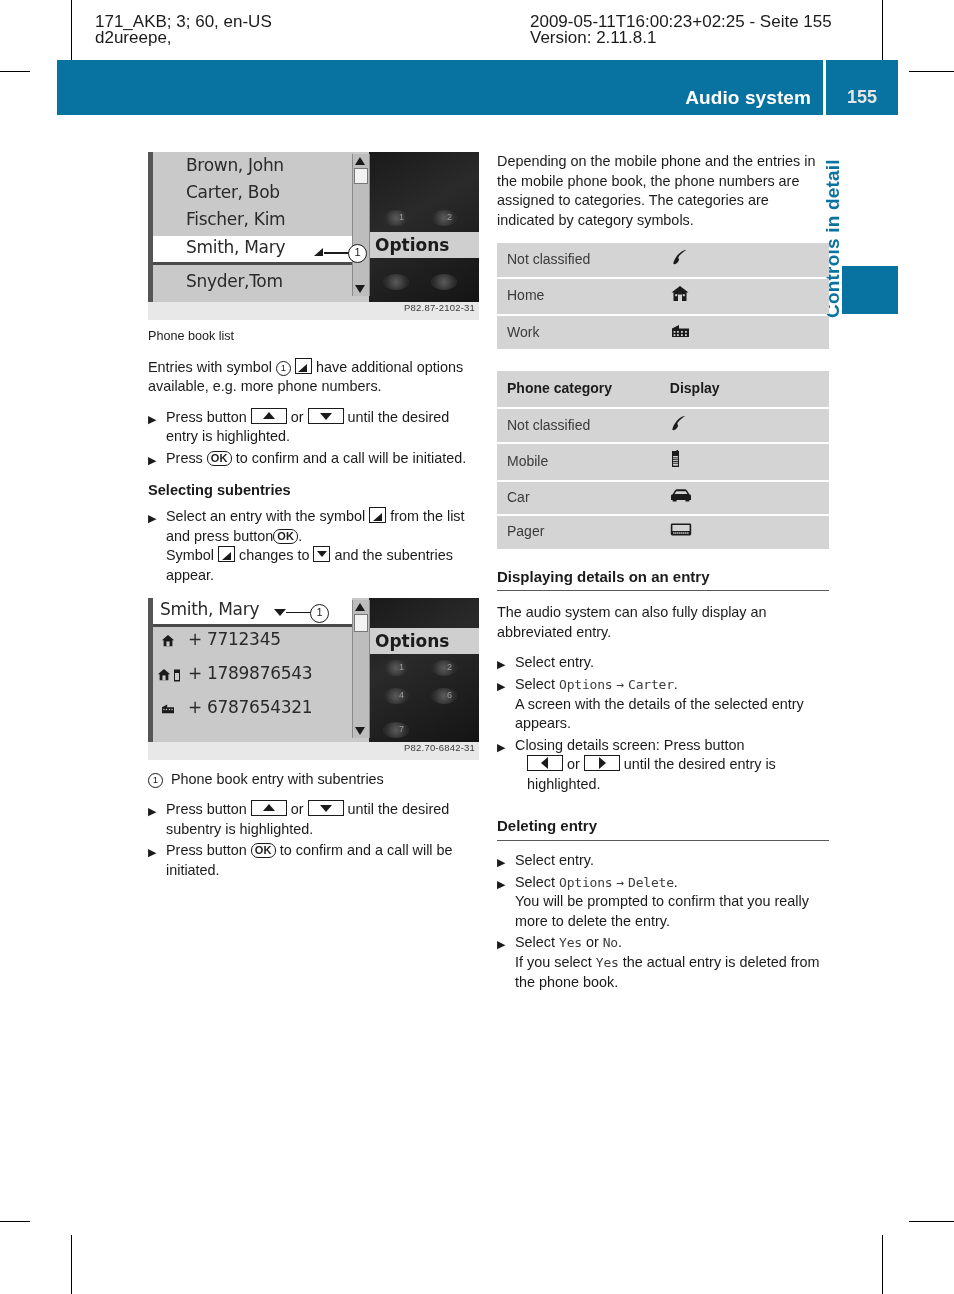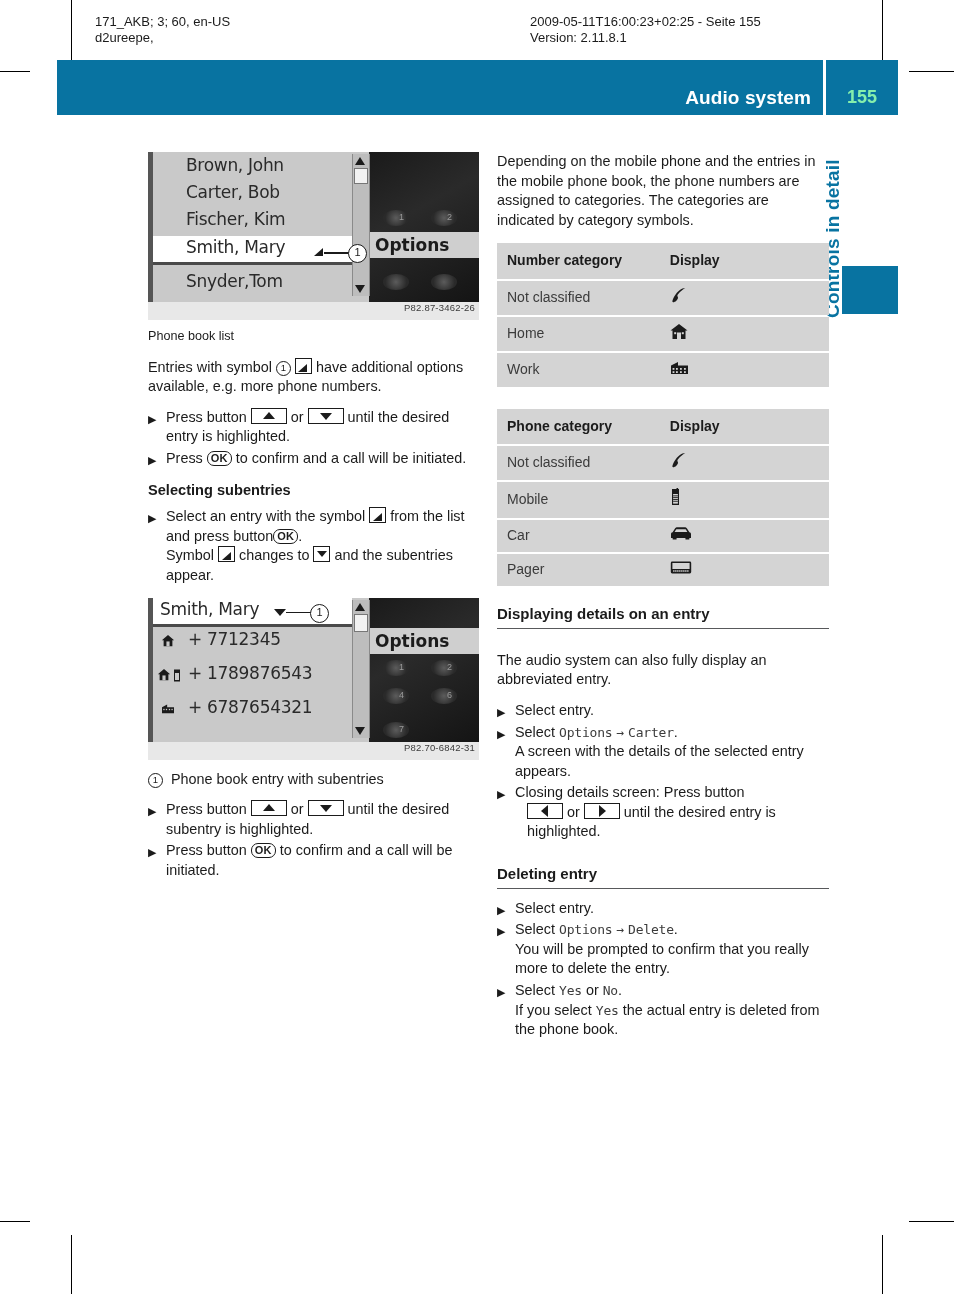--- a/index.html
+++ b/index.html
@@ -10,51 +10,51 @@
     color:#1b1b1b;
     overflow:hidden;
   }
   
   .crop{position:absolute;background:#000;}
   .crop.h{height:1px;}
   .crop.v{width:1px;}
 
   
   .print-header{position:absolute;top:14px;left:0;width:954px;height:50px;
-                font-size:13px;color:#1b1b1b;line-height:16px;}
+                font-size:17px;color:#1b1b1b;line-height:16px;}
   .ph-left{position:absolute;left:95px;top:0;white-space:pre-line;}
   .ph-right{position:absolute;left:530px;top:0;white-space:pre-line;}
 
   
   .hdr-band{position:absolute;left:57px;top:60px;width:766px;height:55px;background:#0873a1;}
   .hdr-pageblock{position:absolute;left:826px;top:60px;width:72px;height:55px;background:#0873a1;}
   .hdr-title{position:absolute;right:0;bottom:6px;padding-right:12px;
              color:#ffffff;font-size:19px;font-weight:bold;letter-spacing:.1px;}
   .hdr-pagenum{position:absolute;left:0;bottom:7px;width:72px;text-align:center;
-               color:#86efac;font-size:18px;font-weight:bold;}
+               color:#e5e5e5;font-size:18px;font-weight:bold;}
 
   
   .side-tab-block{position:absolute;left:842px;top:266px;width:56px;height:48px;background:#0873a1;}
   .side-tab-text{position:absolute;left:822px;top:318px;width:240px;height:40px;
                  transform:rotate(-90deg);transform-origin:left top;
                  color:#0873a1;font-size:19px;font-weight:bold;letter-spacing:.2px;
                  text-align:left;white-space:nowrap;}
 
   
   .col{position:absolute;width:332px;font-size:14.4px;line-height:19.6px;}
   .col-left{left:148px;top:152px;}
   .col-right{left:497px;top:152px;}
 
   p{margin:0 0 11px 0;}
   .caption{font-size:12.6px;margin:7px 0 11px 0;color:#1b1b1b;}
 
   h3{font-size:14.6px;font-weight:bold;margin:12px 0 7px 0;}
   h2.sec{font-size:15px;font-weight:bold;margin:16px 0 0 0;padding-bottom:4px;
          border-bottom:1.6px solid #58595b;}
-  h2.sec + p, h2.sec + ul{margin-top:22px;}
+  h2.sec + p, h2.sec + ul{margin-top:12px;}
 
   ul{list-style:none;margin:0 0 0 0;padding:0;}
   li{position:relative;padding-left:18px;margin-bottom:2px;}
   li .bullet{position:absolute;left:0;top:2px;font-size:11px;color:#1b1b1b;line-height:19.6px;}
   li .sub{display:block;}
 
   .mono{font-family:"DejaVu Sans Mono", monospace;font-size:13px;color:#3b3b3b;letter-spacing:-0.2px;}
   .bold{font-weight:normal;}
 
   
@@ -181,21 +181,21 @@
     <div class="row" style="left:38px;top:86px;">Smith, Mary</div>
     <div class="row" style="left:38px;top:120px;">Snyder,Tom</div>
     <span style="position:absolute;left:166px;top:96px;width:0;height:0;border-left:9px solid transparent;border-bottom:8px solid #1b1b1b;"></span>
 
     <div class="callout" style="left:176px;top:92px;">
       <div class="line" style="left:0;top:8px;width:26px;"></div>
       <div class="circ" style="left:24px;top:0;">1</div>
     </div>
 
     <div class="footstrip"></div>
-    <div class="code">P82.87-3462-26</div>
+    <div class="code">P82.87-2102-31</div>
   </div>
 
   <div class="caption">Phone book list</div>
 
   <p>
     <span>Entries with symbol</span>
     <span class="circnum">1</span>
     <span class="symbox"><span class="tri tri-corner"></span></span>
     <span>have additional options available, e.g. more phone numbers.</span>
   </p>
@@ -319,24 +319,20 @@
     </li>
   </ul>
 </div>
 
 <div class="col col-right">
 
   <p>Depending on the mobile phone and the entries in the mobile phone book, the phone numbers are assigned to categories. The categories are indicated by category symbols.</p>
 
   <table class="cat">
     <tbody>
-        <tr>
-      <th class="c1">Number category</th>
-      <th class="c2">Display</th>
-    </tr>
     <tr>
       <td class="c1">Not classified</td>
       <td class="c2 icon-cell">
         <svg width="18" height="16" viewBox="0 0 20 18">
           <path d="M17 1 C13 1 8 5 5 10 C3.4 12.8 2.2 15.6 2.6 16.6 C3 17.6 5.2 17 7 15.4 C8.8 13.8 9.4 11.6 8.4 10.6 C7.6 9.8 8.6 8 10.8 5.8 C13 3.6 15.4 2.2 17 1 Z" fill="#1b1b1b"></path>
         </svg>
       </td>
     </tr>
     <tr>
       <td class="c1">Home</td>

